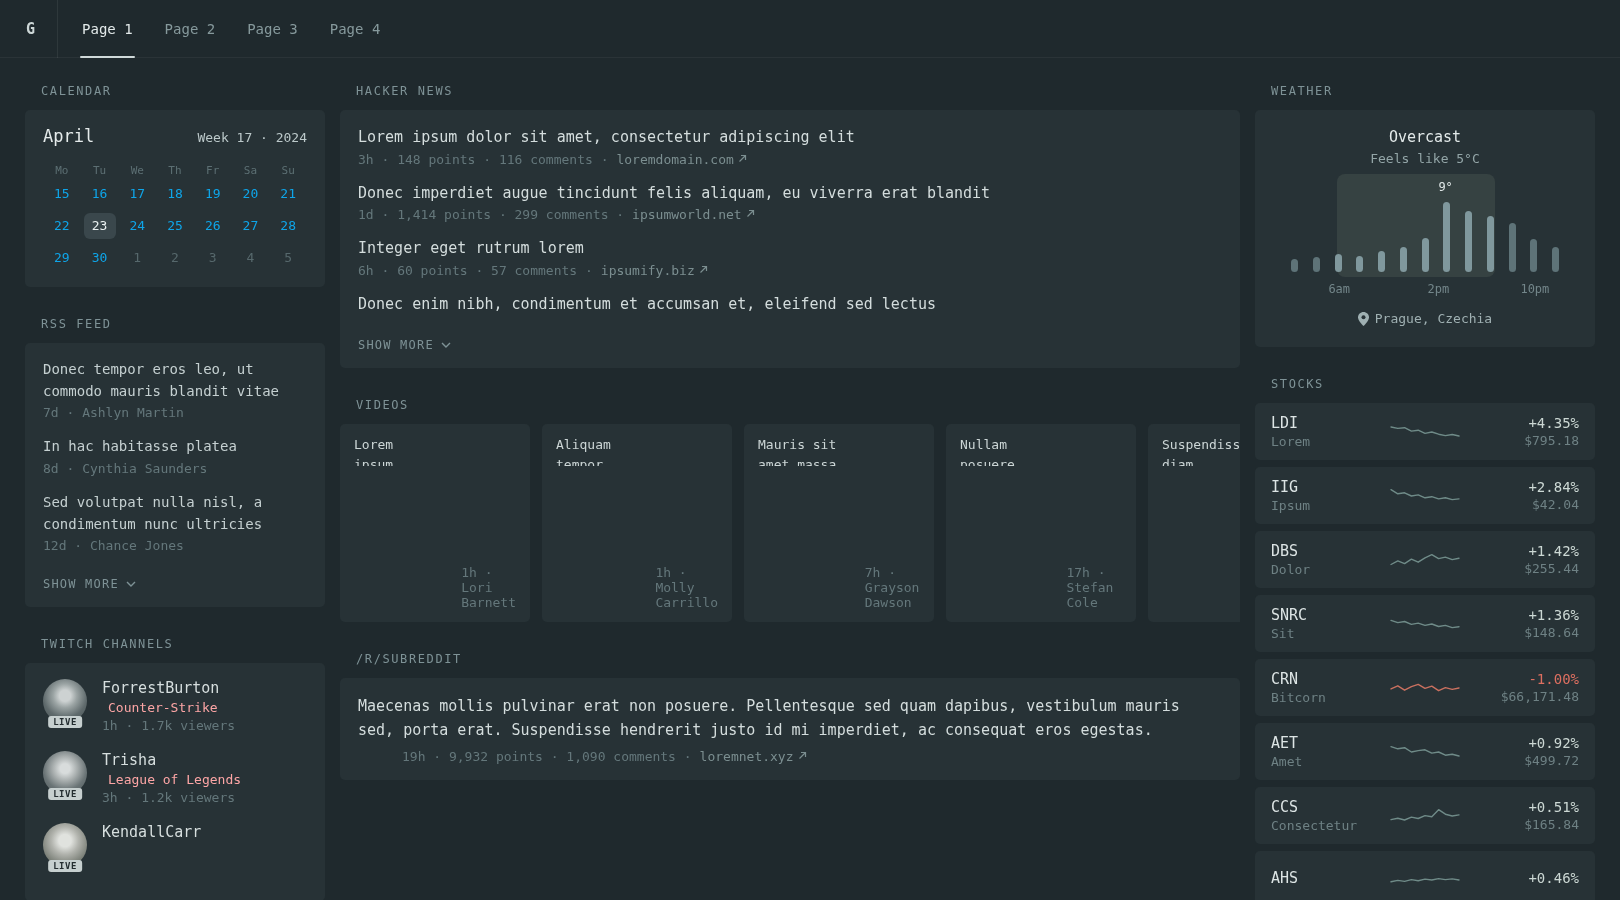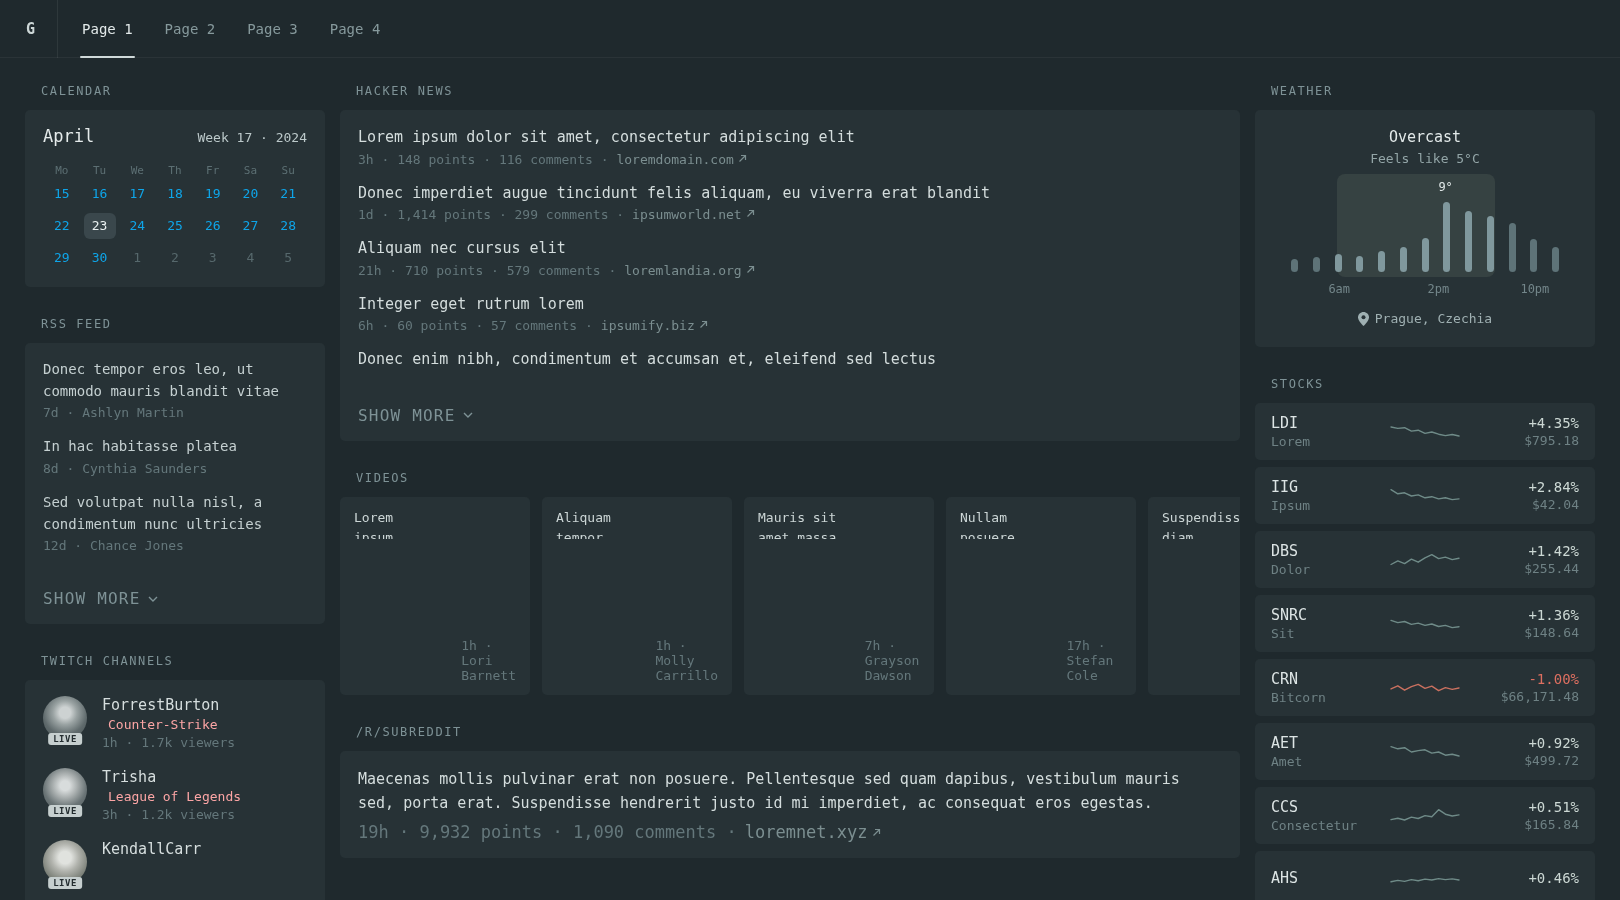--- a/index.html
+++ b/index.html
@@ -61,23 +61,23 @@
   .card {
     background: #273236;
     border-radius: 5px;
     padding: 16px 18px;
   }
 
   .show-more {
     background: none; border: none;
     font-family: inherit;
     display: inline-flex; align-items: center; gap: 7px;
-    font-size: 16px; letter-spacing: 1.2px;
+    font-size: 12px; letter-spacing: 1.2px;
     color: #7e9296; cursor: pointer;
-    margin-top: 20px; padding: 0;
+    margin-top: 8px; padding: 0;
   }
   .chev { display: inline-block; }
 
   
   .cal-head { display: flex; justify-content: space-between; align-items: baseline; margin-bottom: 15px; }
   .cal-month { font-size: 17px; color: #e5ebeb; }
   .cal-week  { font-size: 13px; color: #bcc9ca; }
   .cal-grid  { display: grid; grid-template-columns: repeat(7, 1fr); row-gap: 6px; justify-items: center; }
   .cal-dowlb { font-size: 11px; color: #5c6f73; height: 20px; line-height: 20px; }
   .cal-cell  {
@@ -150,21 +150,21 @@
       radial-gradient(circle at 8% 96%, rgba(28,33,36,.85) 0 16%, rgba(0,0,0,0) 46%),
       linear-gradient(180deg, #71818a 0%, #5d6c73 45%, #48565c 75%, #39454b 100%); }
   .video-title {
     padding: 11px 14px 0;
     font-size: 13px; line-height: 1.55; color: #ccd6d6;
     max-height: 42px; overflow: hidden;
   }
   .video-meta { padding: 0 14px 12px; margin-top: auto; font-size: 13px; color: #64777b; }
 
   .sub-title { font-size: 15px; line-height: 1.6; color: #d4dddd; cursor: pointer; }
-  .sub-meta { font-size: 17px; color: #64777b; margin-top: 7px; }
+  .sub-meta { font-size: 13px; color: #64777b; margin-top: 7px; margin-left: 44px; }
 
   
   .weather-card { text-align: center; padding: 18px; }
   .w-cond  { font-size: 15px; color: #e3eaea; }
   .w-feels { font-size: 13px; color: #93a5a7; margin-top: 5px; }
   .w-chart { position: relative; height: 74px; margin: 32px 18px 0; }
   .w-bars {
     display: flex; align-items: flex-end; justify-content: space-between;
     height: 100%; position: relative; z-index: 1;
   }
@@ -341,28 +341,20 @@
 
         <div class="hn-item">
           <div class="hn-title">Donec imperdiet augue tincidunt felis aliquam, eu viverra erat blandit</div>
           <div class="hn-meta">
             <span>1d · 1,414 points · 299 comments ·</span><span class="hn-domain">ipsumworld.net</span><svg class="ext-icon" width="9" height="9" viewBox="0 0 9 9">
                 <path d="M1.5 7.5 L7 2 M3 1.5 H7.5 V6" stroke="#7b8e90" stroke-width="1.2" fill="none"></path>
               </svg>
           </div>
         </div>
 
-        <div class="hn-item">
-          <div class="hn-title">Aliquam nec cursus elit</div>
-          <div class="hn-meta">
-            <span>21h · 710 points · 579 comments ·</span><span class="hn-domain">loremlandia.org</span><svg class="ext-icon" width="9" height="9" viewBox="0 0 9 9">
-                <path d="M1.5 7.5 L7 2 M3 1.5 H7.5 V6" stroke="#7b8e90" stroke-width="1.2" fill="none"></path>
-              </svg>
-          </div>
-        </div>
 
         <div class="hn-item">
           <div class="hn-title">Integer eget rutrum lorem</div>
           <div class="hn-meta">
             <span>6h · 60 points · 57 comments ·</span><span class="hn-domain">ipsumify.biz</span><svg class="ext-icon" width="9" height="9" viewBox="0 0 9 9">
                 <path d="M1.5 7.5 L7 2 M3 1.5 H7.5 V6" stroke="#7b8e90" stroke-width="1.2" fill="none"></path>
               </svg>
           </div>
         </div>
 

